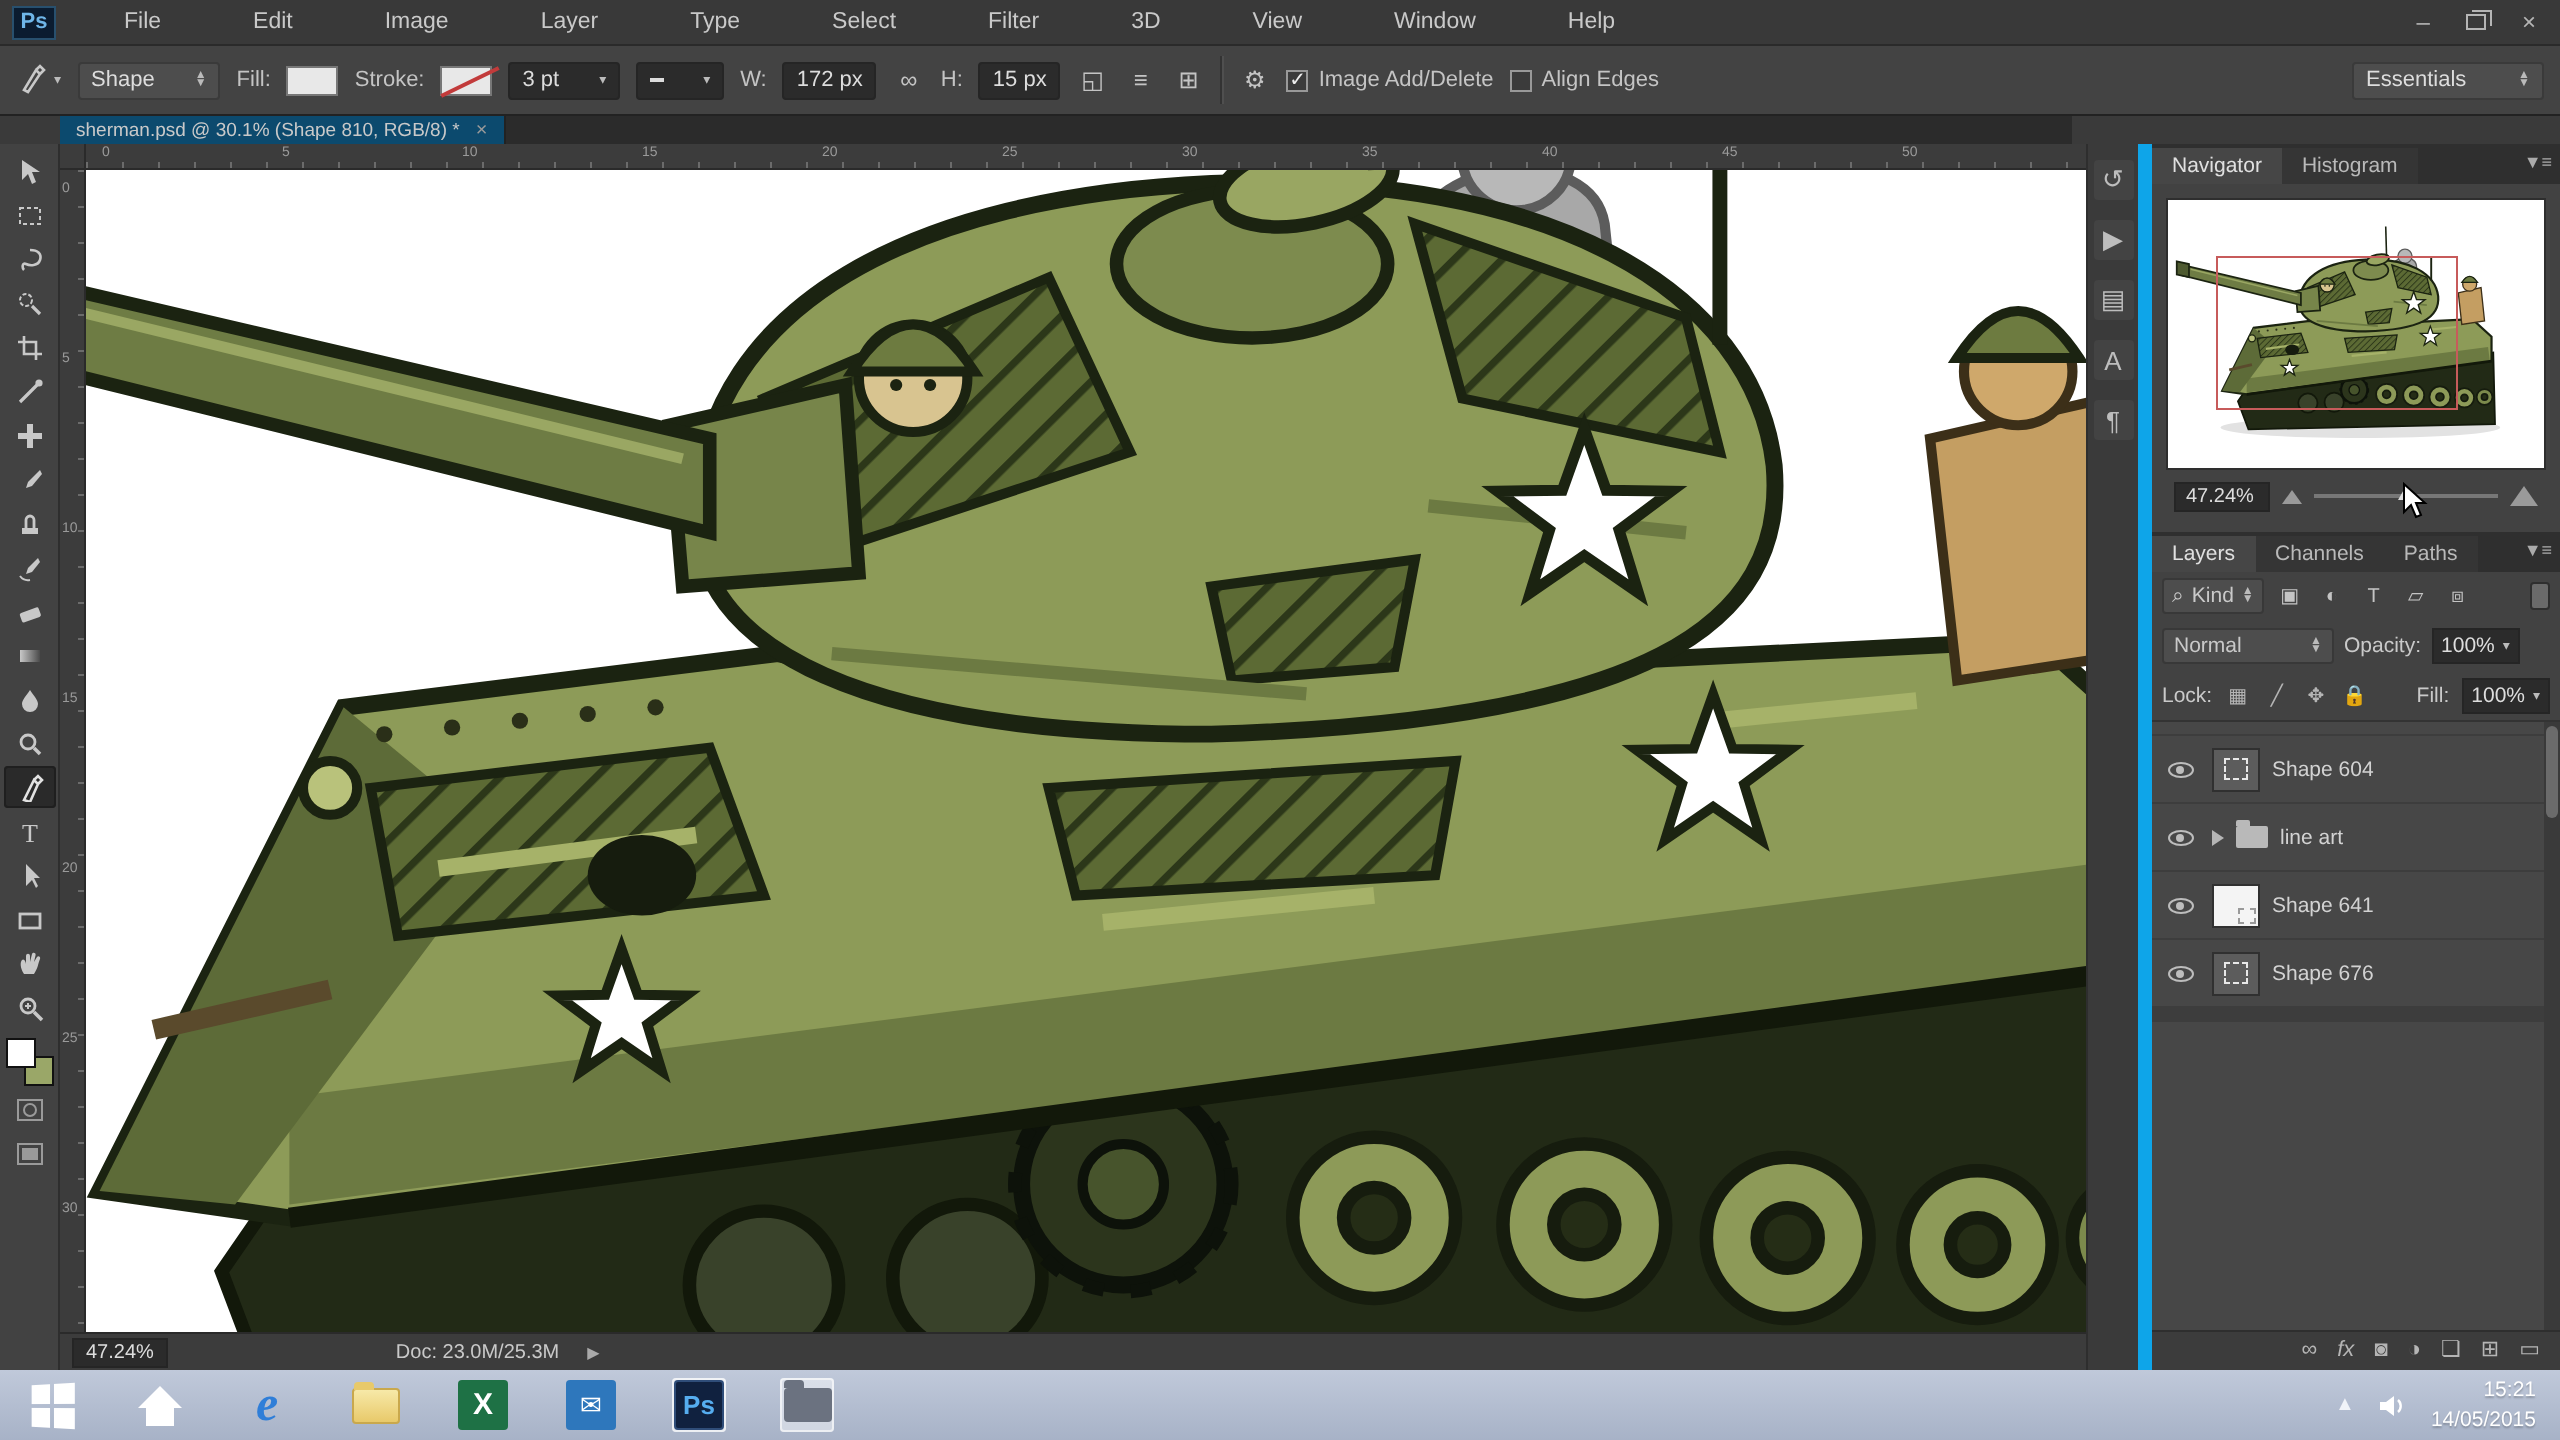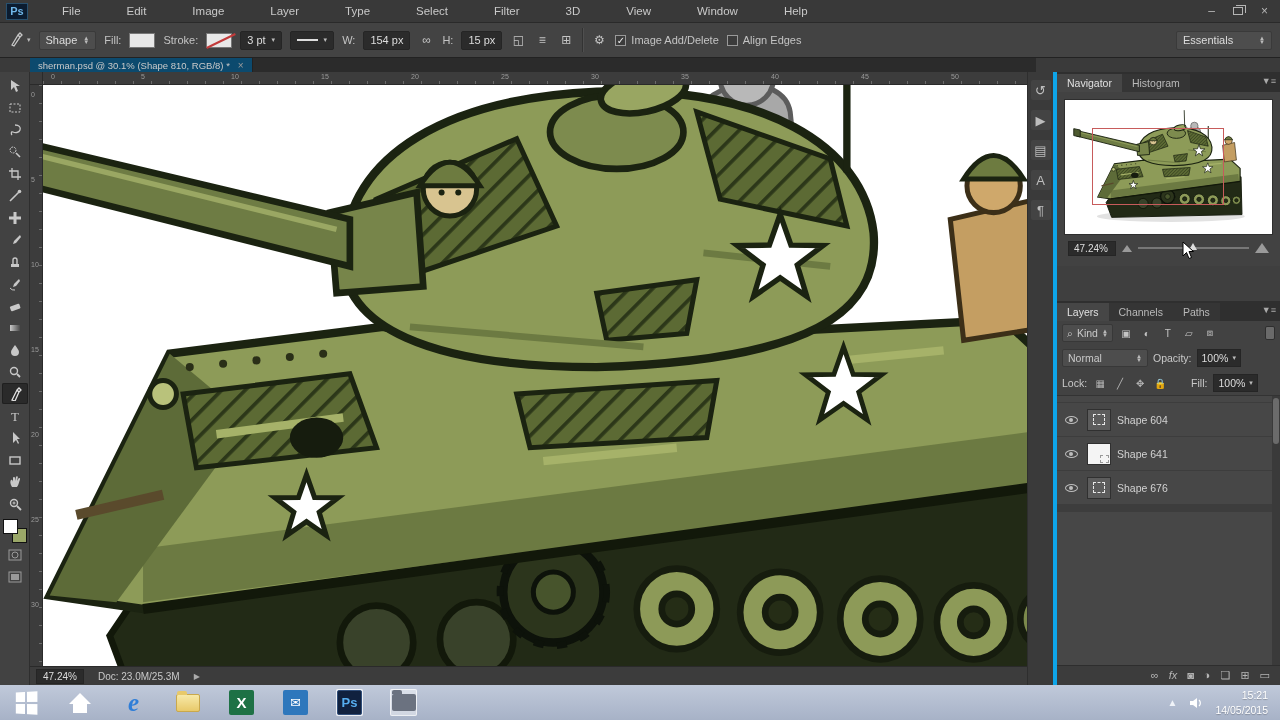--- a/index.html
+++ b/index.html
@@ -16,21 +16,21 @@
   .menu-items span { cursor:default;margin-left:24px; }
   .wincontrols { margin-left:auto; display:flex; gap:18px; padding-right:12px; color:#b5b5b5; font-size:12px; align-items:center; }
   .restore-glyph { width:10px; height:8px; border:1px solid #b5b5b5; position:relative; }
   .restore-glyph::before { content:""; position:absolute; left:2px; top:-3px; width:9px; height:7px; border:1px solid #b5b5b5; border-bottom:none; border-left:none; }
 
   
   .optionsbar { position:absolute; top:23px; left:0; right:0; height:35px; background:#434343;
     border-bottom:1px solid #222; display:flex; align-items:center; gap:8px; padding:0 8px; color:#c4c4c4; font-size:11px; }
   .opt-sep { width:1px; height:24px; background:#333; box-shadow:1px 0 0 #4f4f4f; }
   .opt-box { background:#2b2b2b; border:1px solid #252525; border-radius:2px; height:19px;
-    display:flex; align-items:center; padding:0 6px; color:#ddd; gap:6px; }
+    display:flex; align-items:center; padding:0 6px; color:#ddd; gap:20px; }
   .opt-select { background:#4d4d4d; border:1px solid #3a3a3a; }
   .updown { display:inline-flex; flex-direction:column; line-height:4px; font-size:6px; color:#bbb; }
   .dn { font-size:7px; color:#bbb; }
   .swatch { width:26px; height:15px; border:1px solid #777; background:#e8e8e8; position:relative; }
   .swatch.nostroke::after { content:""; position:absolute; left:-2px; top:6px; width:32px; height:2px;
     background:#c23b3b; transform:rotate(-26deg); }
   .linestyle { width:44px; } .linestyle .line { width:26px; height:2px; background:#ddd; }
   .pen-tool-chip { display:flex; align-items:center; gap:3px; }
   .mini-ic { width:16px; height:16px; display:flex; align-items:center; justify-content:center; color:#c4c4c4; font-size:12px; }
   .chk { width:11px; height:11px; border:1px solid #999; background:#3b3b3b; display:inline-flex; align-items:center; justify-content:center; font-size:10px; color:#eee; }
@@ -74,21 +74,21 @@
     gap:14px; color:#c9c9c9; font-size:10px; padding:0 6px; }
   .statuszoom { background:#2b2b2b; border:1px solid #252525; padding:1px 6px; color:#ddd; }
   .status-arrow { color:#aaa; font-size:8px; }
 
   
   .dockstrip { width:26px; background:#3a3a3a; border-left:1px solid #2e2e2e; display:flex; flex-direction:column;
     align-items:center; padding-top:8px; gap:10px; color:#bdbdbd; font-size:13px; }
   .dockstrip .dock-ic { width:20px; height:20px; display:flex; align-items:center; justify-content:center; background:#434343; border-radius:2px; }
 
   
-  .panels { width:227px; background:#3f3f3f; display:flex; flex-direction:column; border-left:4px solid #0ea5e9;gap:35px; }
+  .panels { width:211px; background:#3f3f3f; display:flex; flex-direction:column; border-left:7px solid #0ea5e9; }
   .ptabs { height:20px; background:#2f2f2f; display:flex; align-items:flex-end; color:#b9b9b9; font-size:10.5px; position:relative; }
   .ptab { padding:3px 10px; background:#353535; }
   .ptab.active { background:#464646; color:#e0e0e0; }
   .pmenu { position:absolute; right:4px; top:4px; color:#aaa; font-size:9px; }
 
   .nav-body { background:#424242; padding:7px; }
   .nav-thumb { background:#fff; height:136px; position:relative; border:1px solid #2e2e2e; overflow:hidden; }
   .nav-thumb svg { width:100%; height:100%; display:block; }
   .proxy-rect { position:absolute; left:13%; top:21%; width:64%; height:57%; border:1px solid #c75b5b; }
   .nav-zoomrow { height:24px; display:flex; align-items:center; gap:6px; padding:2px 4px 0 4px; position:relative; }
@@ -290,21 +290,21 @@
     <div class="opt-box">
       <span>3 pt</span>
         <span class="dn">▾</span>
     </div>
     <div class="opt-box linestyle">
       <span class="line"></span>
         <span class="dn">▾</span>
     </div>
     <span>W:</span>
     <div class="opt-box">
-        <span>154 px</span>
+        <span>172 px</span>
       </div>
     <span class="mini-ic">∞</span>
     <span>H:</span>
     <div class="opt-box">
         <span>15 px</span>
       </div>
     <span class="mini-ic">◱</span>
     <span class="mini-ic">≡</span>
     <span class="mini-ic">⊞</span>
     <div class="opt-sep"></div>
@@ -495,21 +495,21 @@
           <span style="top:516px">30</span>
         </div>
         <div class="canvas">
           <svg viewBox="60 58 295 173" preserveAspectRatio="none">
             <use href="#tank-art" width="430" height="290"></use>
           </svg>
         </div>
       </div>
       <div class="statusbar">
         <span class="statuszoom">47.24%</span>
-        <span style="">Doc: 23.0M/25.3M</span>
+        <span style="margin-left:100px;">Doc: 23.0M/25.3M</span>
         <span class="status-arrow">▶</span>
       </div>
     </div>
 
     <div class="dockstrip">
       <div class="dock-ic">↺</div>
       <div class="dock-ic">▶</div>
       <div class="dock-ic">▤</div>
       <div class="dock-ic">A</div>
       <div class="dock-ic">¶</div>
@@ -595,20 +595,28 @@
               </div>
             <div class="lthumb">
                 <span class="shape-glyph"></span>
               </div>
             <span class="lname">Shape 604</span>
           </div>
           <div class="lrow">
             <div class="eyecell">
                 <span class="eye"></span>
               </div>
+            <span class="expander"></span>
+            <span class="folder"></span>
+            <span class="lname">line art</span>
+          </div>
+          <div class="lrow">
+            <div class="eyecell">
+                <span class="eye"></span>
+              </div>
             <div class="lthumb white">
                 <span class="shape-glyph"></span>
               </div>
             <span class="lname">Shape 641</span>
           </div>
           <div class="lrow">
             <div class="eyecell">
                 <span class="eye"></span>
               </div>
             <div class="lthumb">

